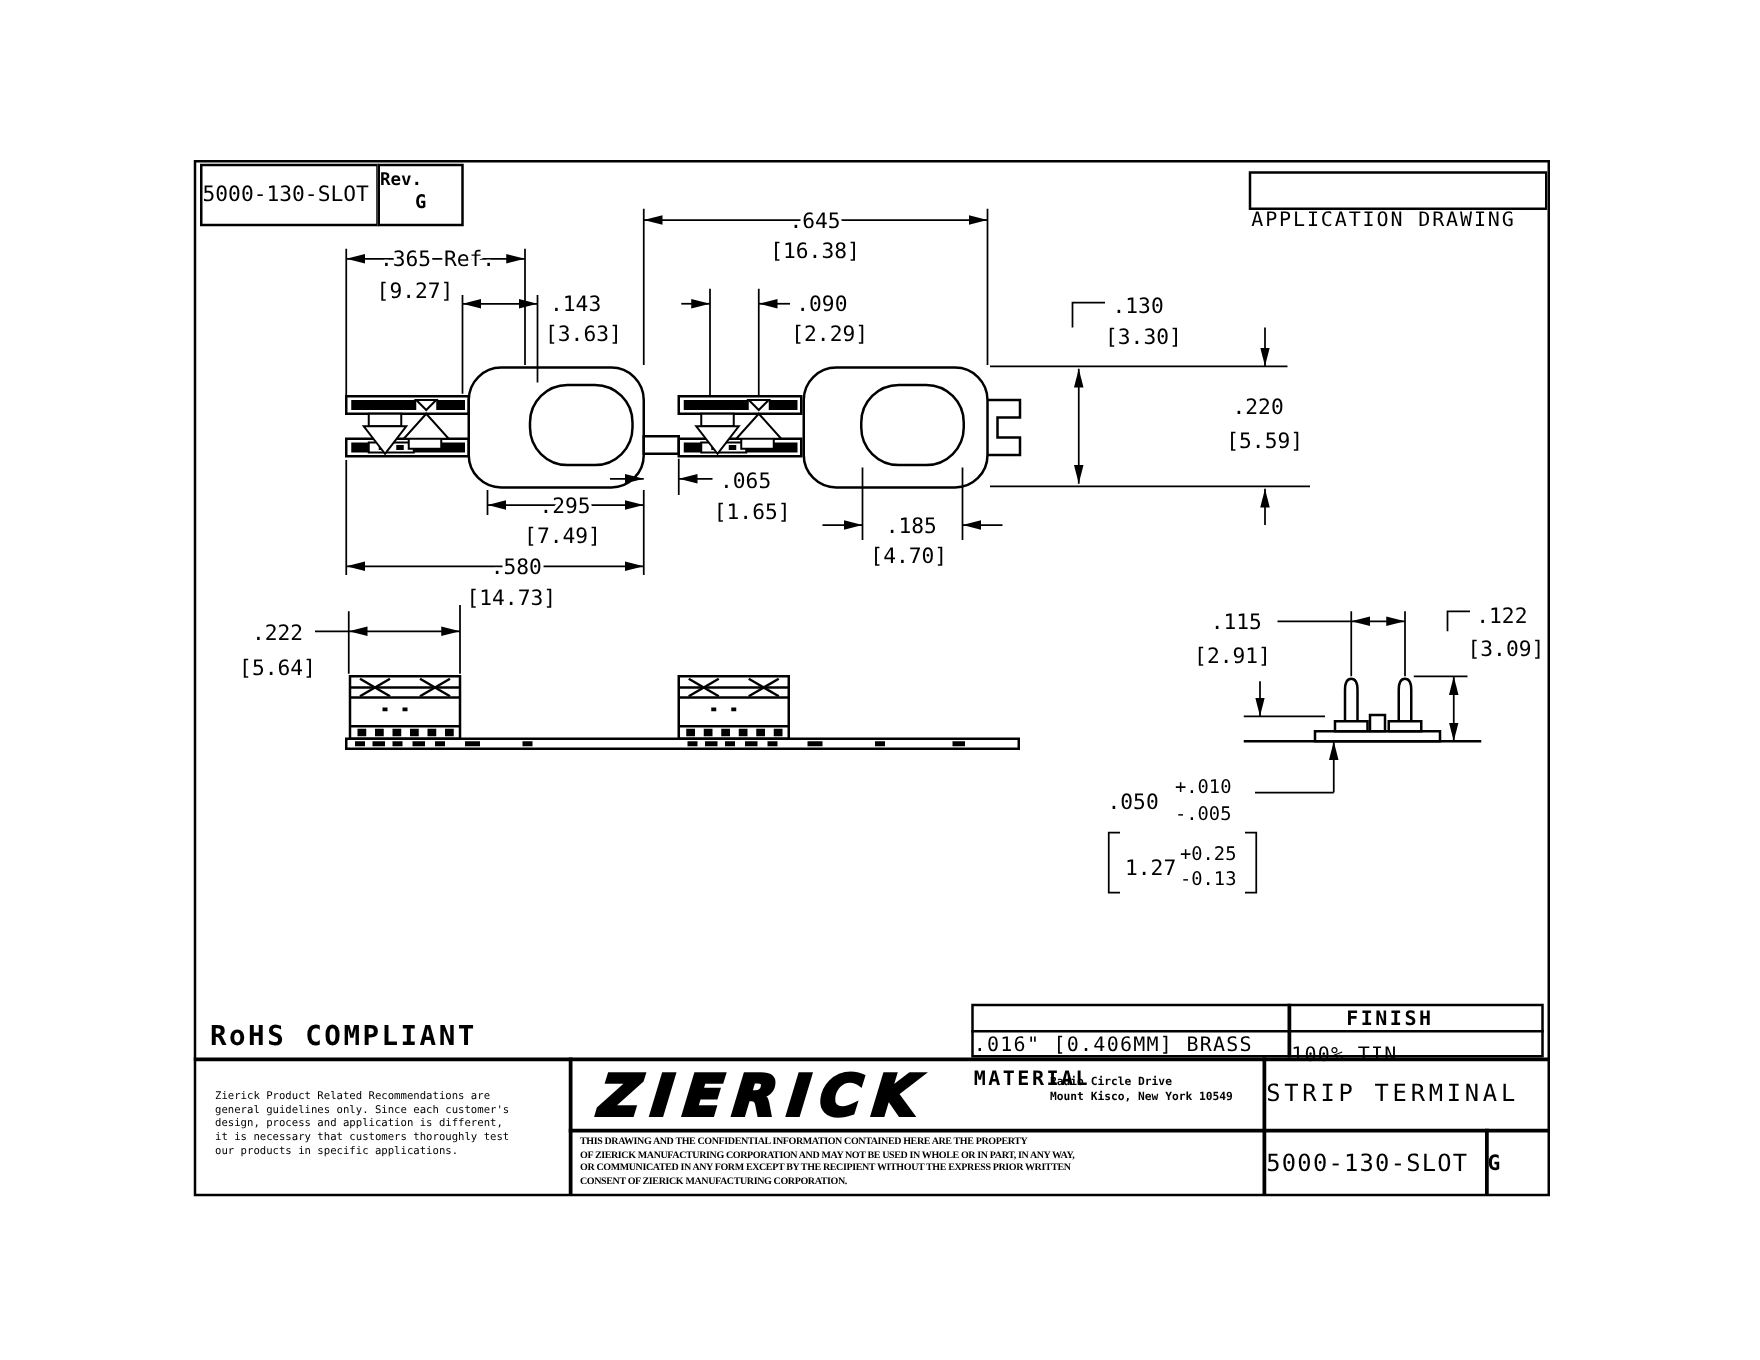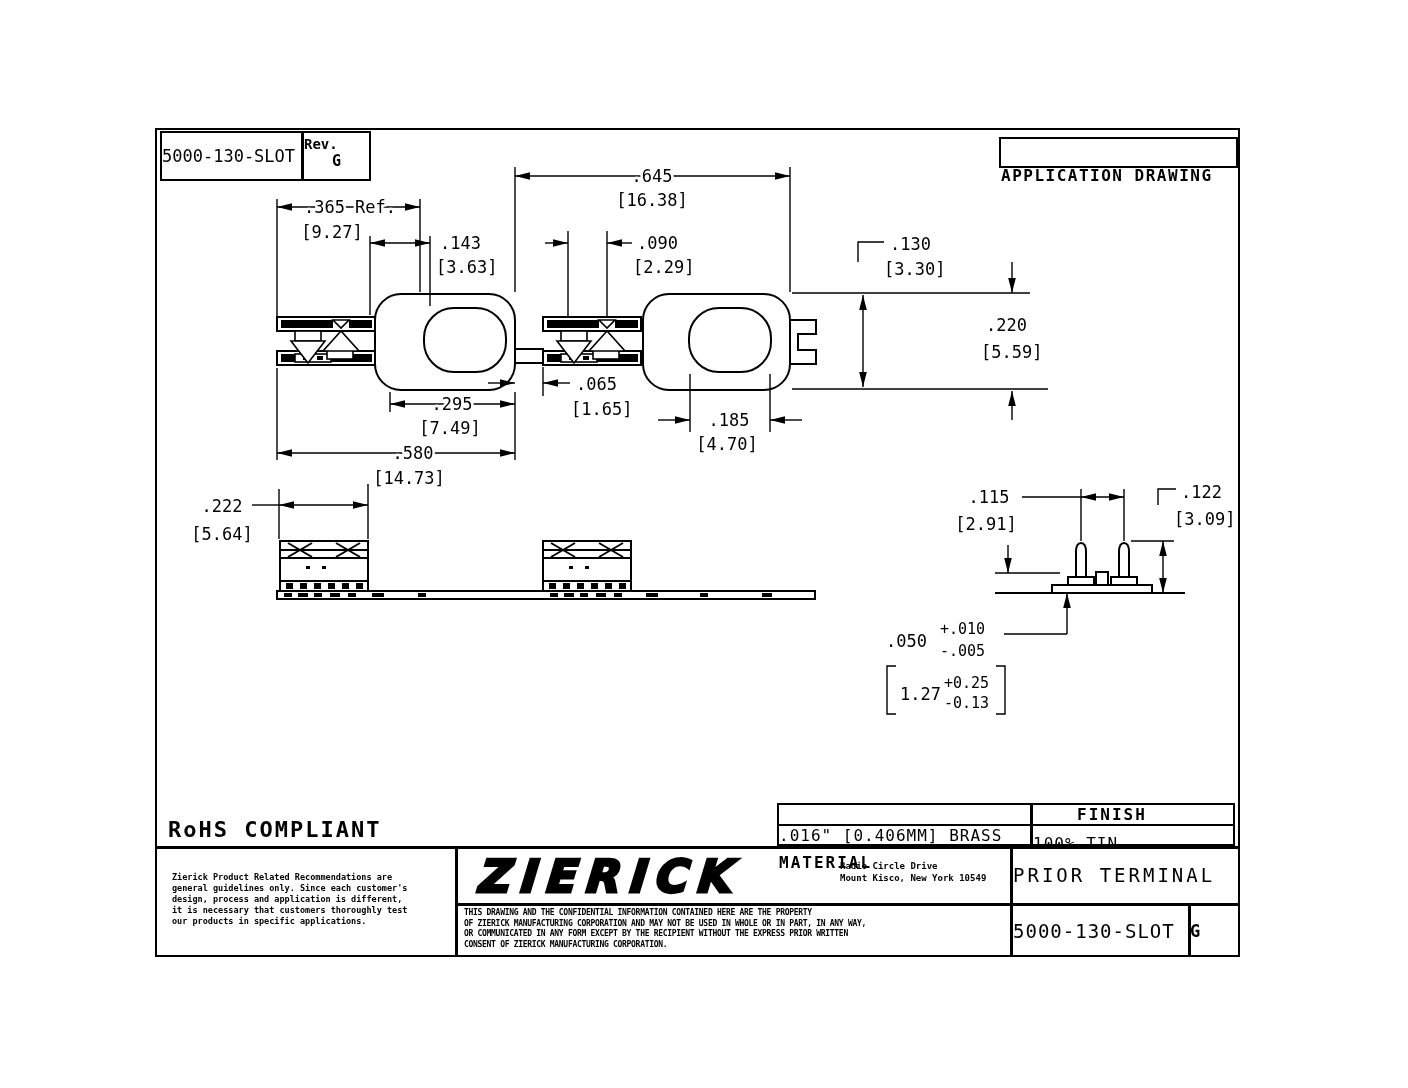--- a/index.html
+++ b/index.html
@@ -12,40 +12,40 @@
   .t17{font-size:17px;}
   .t15{font-size:15px;}
   .halo{paint-order:stroke;stroke:#fff;stroke-width:5px;stroke-linejoin:round;}
   .o{fill:none;stroke:#000;stroke-width:2px;}
   .dim{fill:none;stroke:#000;stroke-width:1.4px;}
   .blk{fill:#000;stroke:none;}
   .wht{fill:#fff;stroke:#000;stroke-width:1.6px;}
   .logo{font-family:"DejaVu Sans",sans-serif;font-weight:bold;font-style:italic;
         font-size:45px;letter-spacing:9px;-webkit-text-stroke:3px #000;
         transform:skewX(-6deg);white-space:nowrap;}
-  .fineprint{font-size:8.5px;line-height:11px;font-weight:bold;white-space:nowrap;}
+  .fineprint{font-size:8.5px;line-height:11px;font-weight:normal;white-space:nowrap;}
   .disc{font-size:8px;line-height:10.5px;font-weight:bold;white-space:nowrap;letter-spacing:-0.3px;}
   .hdr{font-weight:bold;letter-spacing:2px;font-size:16px;}
   .val{font-size:16px;letter-spacing:1px;}
 </style>
 </head>
 <body>
 
 <div class="box" style="left:155px;top:128px;width:1085px;height:829px;border-width:2.5px;background:transparent;"></div>
 
 <div class="box ctr" style="left:160px;top:131px;width:143px;height:50px;">
   <span style="font-size:17px;">5000-130-SLOT</span>
 </div>
 <div class="box" style="left:302px;top:131px;width:69px;height:50px;">
   <div style="text-align:left;font-size:14px;font-weight:bold;margin-top:3px;">Rev.</div>
   <div style="text-align:center;font-size:15px;font-weight:bold;">G</div>
 </div>
 
 <div class="box ctr" style="left:999px;top:137px;width:239px;height:31px;">
-  <span style="font-size:16px;font-weight:bold;letter-spacing:1.5px;margin-top:45px;">APPLICATION DRAWING</span>
+  <span style="font-size:16px;font-weight:normal;letter-spacing:1.5px;margin-top:45px;">APPLICATION DRAWING</span>
 </div>
 
 <div class="abs" style="left:168px;top:817px;font-size:22px;font-weight:bold;letter-spacing:2px;">RoHS COMPLIANT</div>
 
 <svg class="abs" style="left:0;top:0;" width="1408" height="1088" viewBox="0 0 1408 1088">
   <defs>
     <marker id="arr" markerWidth="16" markerHeight="10" refX="15" refY="5" orient="auto-start-reverse" markerUnits="userSpaceOnUse">
       <path d="M15,5 L0,1.2 L0,8.8 Z" fill="#000"></path>
     </marker>
   </defs>
@@ -305,23 +305,23 @@
     <div>it is necessary that customers thoroughly test</div>
     <div>our products in specific applications.</div>
   </div>
 
   <div class="abs logo" style="left:480px;top:850px;">ZIERICK</div>
   <div class="abs" style="left:840px;top:860px;font-size:9px;font-weight:bold;line-height:12px;">
     <div>Radio Circle Drive</div>
     <div>Mount Kisco, New York 10549</div>
   </div>
 
-  <div class="abs disc" style="left:464px;top:908px;">
+  <div class="abs disc" style="left:464px;top:908px;font-family:Liberation Serif, serif;">
     <div>THIS DRAWING AND THE CONFIDENTIAL INFORMATION CONTAINED HERE ARE THE PROPERTY</div>
     <div>OF ZIERICK MANUFACTURING CORPORATION AND MAY NOT BE USED IN WHOLE OR IN PART, IN ANY WAY,</div>
     <div>OR COMMUNICATED IN ANY FORM EXCEPT BY THE RECIPIENT WITHOUT THE EXPRESS PRIOR WRITTEN</div>
     <div>CONSENT OF ZIERICK MANUFACTURING CORPORATION.</div>
   </div>
 
-  <div class="abs ctr" style="left:1013px;top:846px;width:227px;height:57px;font-size:19px;letter-spacing:3px;">PRIOR TERMINAL</div>
+  <div class="abs ctr" style="left:1013px;top:846px;width:227px;height:57px;font-size:19px;letter-spacing:3px;">STRIP TERMINAL</div>
   <div class="abs ctr" style="left:1013px;top:905px;width:175px;height:51px;font-size:19px;letter-spacing:1px;">5000-130-SLOT</div>
   <div class="abs ctr" style="left:1190px;top:905px;width:50px;height:51px;font-size:17px;font-weight:bold;">G</div>
 </div>
 
 </body></html>

